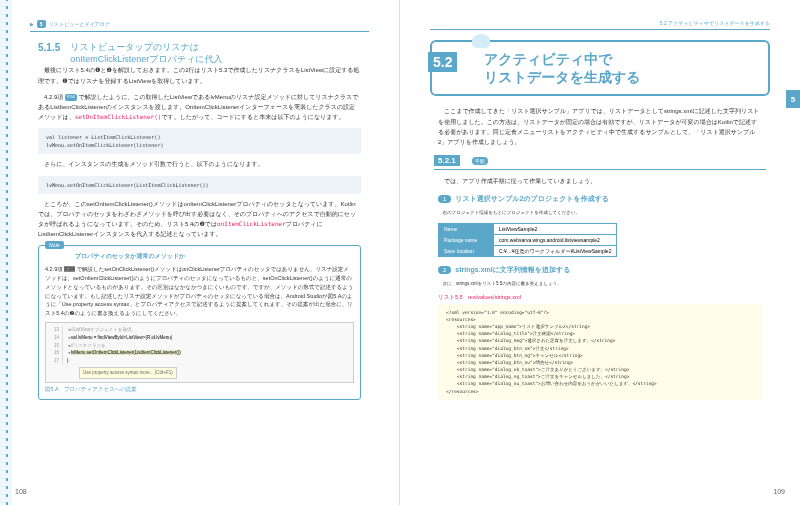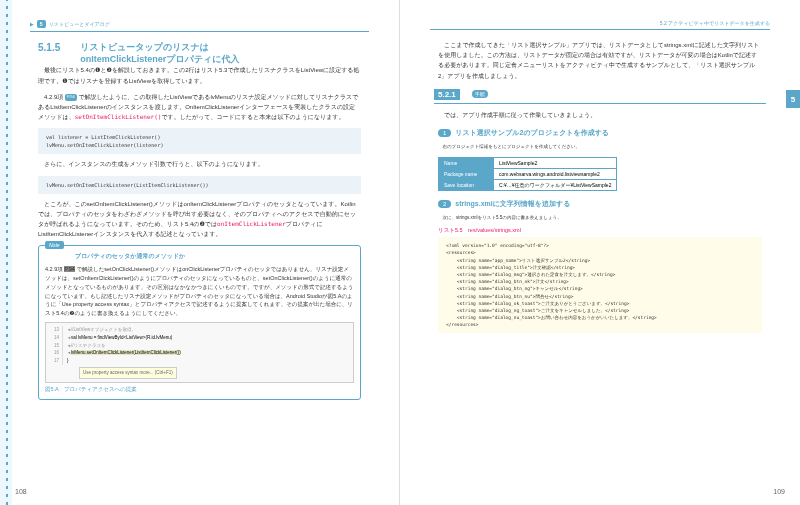--- a/index.html
+++ b/index.html
@@ -3,23 +3,23 @@
 <meta charset="utf-8">
 <style>
 *{margin:0;padding:0;box-sizing:border-box;font-family:sans-serif}
 body{width:800px;height:505px;background:#f5f5f5;display:flex;font-size:6px;overflow:hidden}
 .page{width:400px;height:505px;background:#fff;padding:20px 30px;position:relative}
 .page-l{border-right:1px solid #ddd;background:linear-gradient(90deg,#ecf8fc 0,#ecf8fc 12px,#fff 12px)}
 .page-l::before{content:"";position:absolute;left:6px;top:0;bottom:0;width:2px;background:repeating-linear-gradient(0deg,#5aa7c9 0,#5aa7c9 3px,transparent 3px,transparent 8px)}
 .hdr{display:flex;justify-content:space-between;font-size:5px;color:#5aa7c9;padding-bottom:3px;border-bottom:0.5px solid #5aa7c9;margin-bottom:10px}
 .hdr-l{display:flex;align-items:center;gap:3px}
 .ch-num{background:#5aa7c9;color:#fff;padding:1px 3px;border-radius:2px;font-weight:bold}
-.sec-h{display:flex;gap:20px;margin-bottom:0;padding-left:8px}
+.sec-h{display:flex;gap:10px;margin-bottom:0;padding-left:8px}
 .sec-num{color:#5aa7c9;font-size:10px;font-weight:bold}
-.sec-ttl{color:#5aa7c9;font-size:9px;font-weight:bold;line-height:1.3}
+.sec-ttl{color:#5aa7c9;font-size:9px;font-weight:normal;line-height:1.3}
 .body-txt{font-size:6px;line-height:1.7;color:#333;margin-bottom:6px;text-indent:1em;padding:0 8px}
 .body-txt .inline-badge{display:inline-block;background:#5aa7c9;color:#fff;font-size:4px;padding:0 2px;border-radius:2px;vertical-align:middle;text-indent:0}
 .code-txt{color:#e91e63;font-family:monospace}
 .code-blk{background:#ecf3f8;padding:5px 8px;font-family:monospace;font-size:5px;color:#333;margin:5px 8px;line-height:1.6;white-space:pre-wrap}
 .note-box{border:1px solid #5aa7c9;border-radius:3px;margin:6px 8px;padding:6px;position:relative}
 .note-lbl{position:absolute;top:-5px;left:6px;background:#5aa7c9;color:#fff;font-size:5px;padding:1px 4px;border-radius:2px;font-style:italic}
 .note-ttl{color:#5aa7c9;font-size:6px;font-weight:bold;margin-bottom:4px;margin-left:30px}
 .note-body{font-size:5.5px;line-height:1.6;color:#333}
 .ide-box{background:#f8f8f8;border:0.5px solid #ccc;margin-top:4px;padding:3px;font-size:4.5px;font-family:monospace;line-height:1.7}
 .ide-ln{display:flex}
@@ -112,20 +112,26 @@
   <div class="pg-num pg-num-l">108</div>
 </div>
 
 <div class="page">
   <div class="side-tab">5</div>
   <div class="hdr">
     <span></span>
     <span>5.2 アクティビティ中でリストデータを生成する</span>
   </div>
 
+  <div class="ch-sec-box">
+    <div class="teapot"></div>
+    <div class="ch-sec-num">5.2</div>
+    <div class="ch-sec-ttl" style="white-space:pre-line">アクティビティ中で
+リストデータを生成する</div>
+  </div>
 
   <p class="body-txt">ここまで作成してきた「リスト選択サンプル」アプリでは、リストデータとしてstrings.xmlに記述した文字列リストを使用しました。この方法は、リストデータが固定の場合は有効ですが、リストデータが可変の場合はKotlinで記述する必要があります。同じ定食メニューリストをアクティビティ中で生成するサンプルとして、「リスト選択サンプル2」アプリを作成しましょう。</p>
 
   <div class="sub-h">
     <span class="sub-num">5.2.1</span>
     <span class="sub-badge">手順</span>
   </div>
 
   <p class="body-txt">では、アプリ作成手順に従って作業していきましょう。</p>
 

